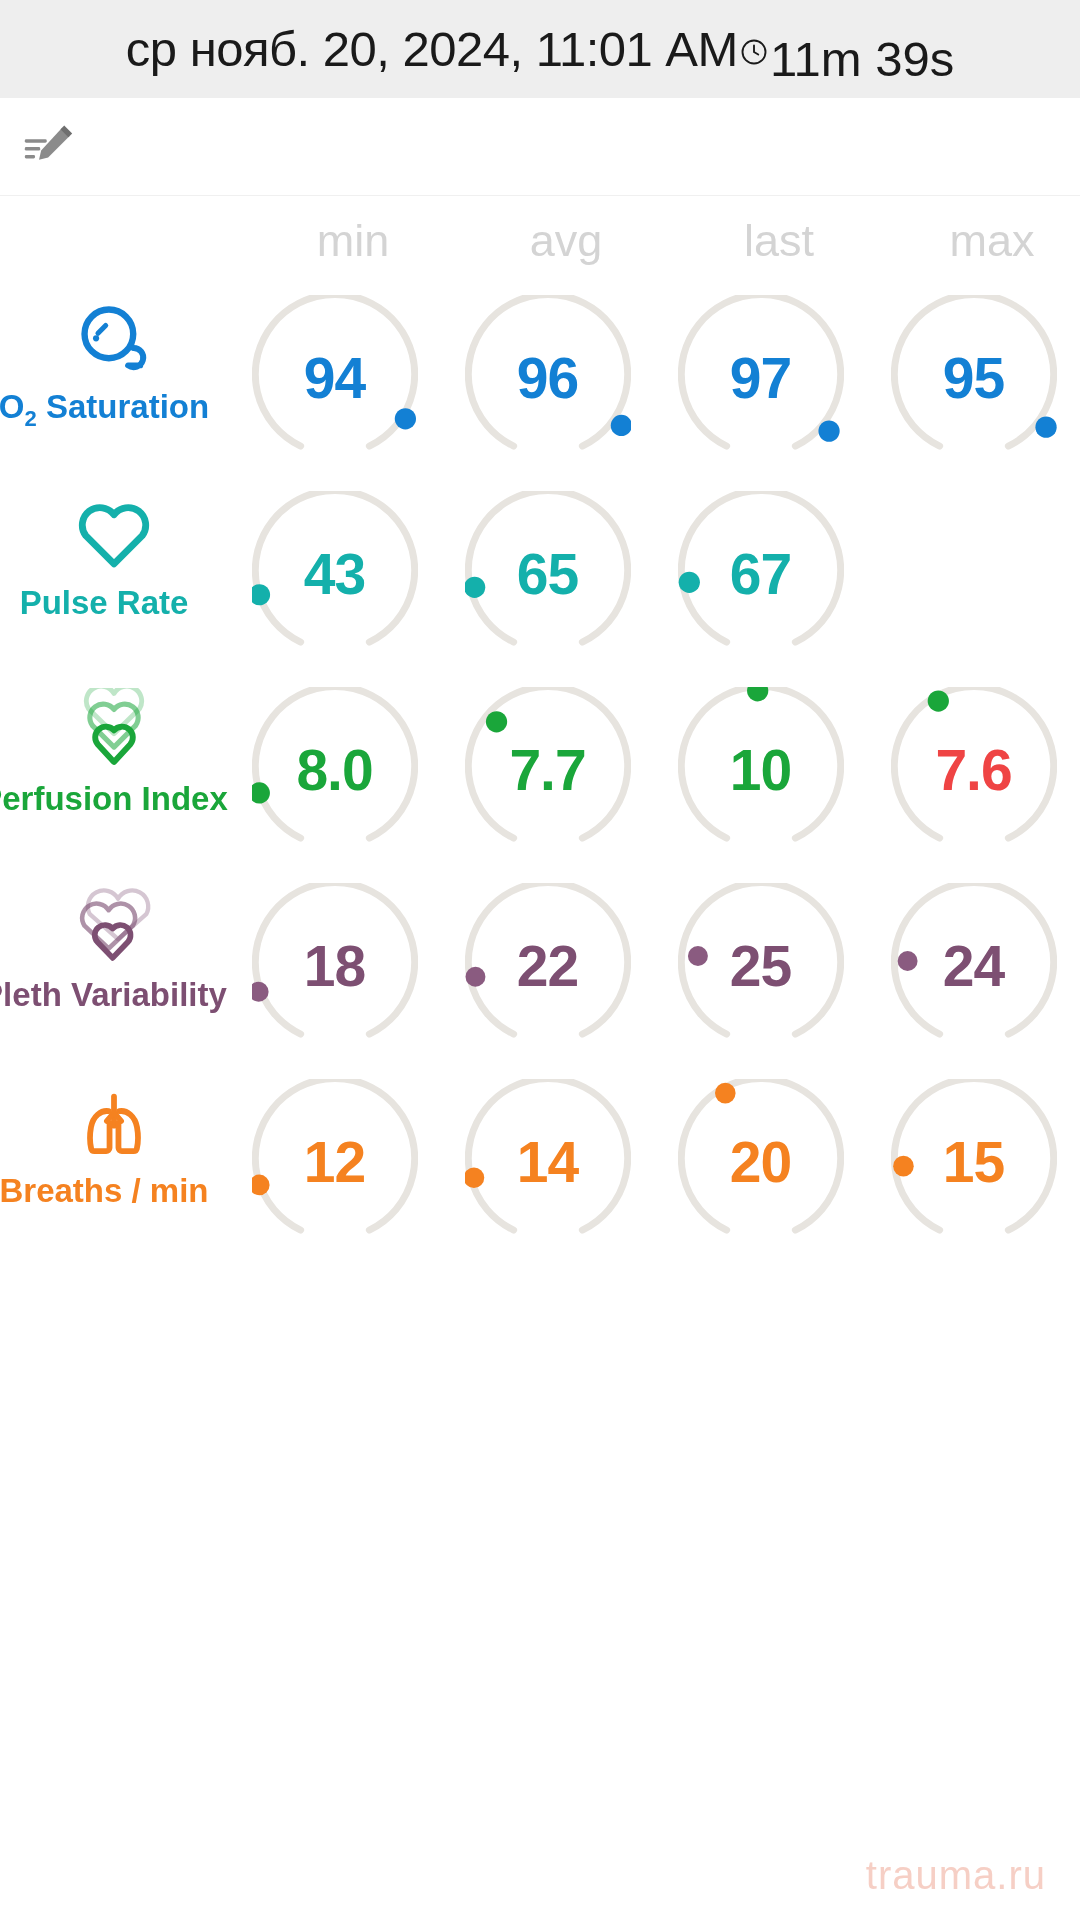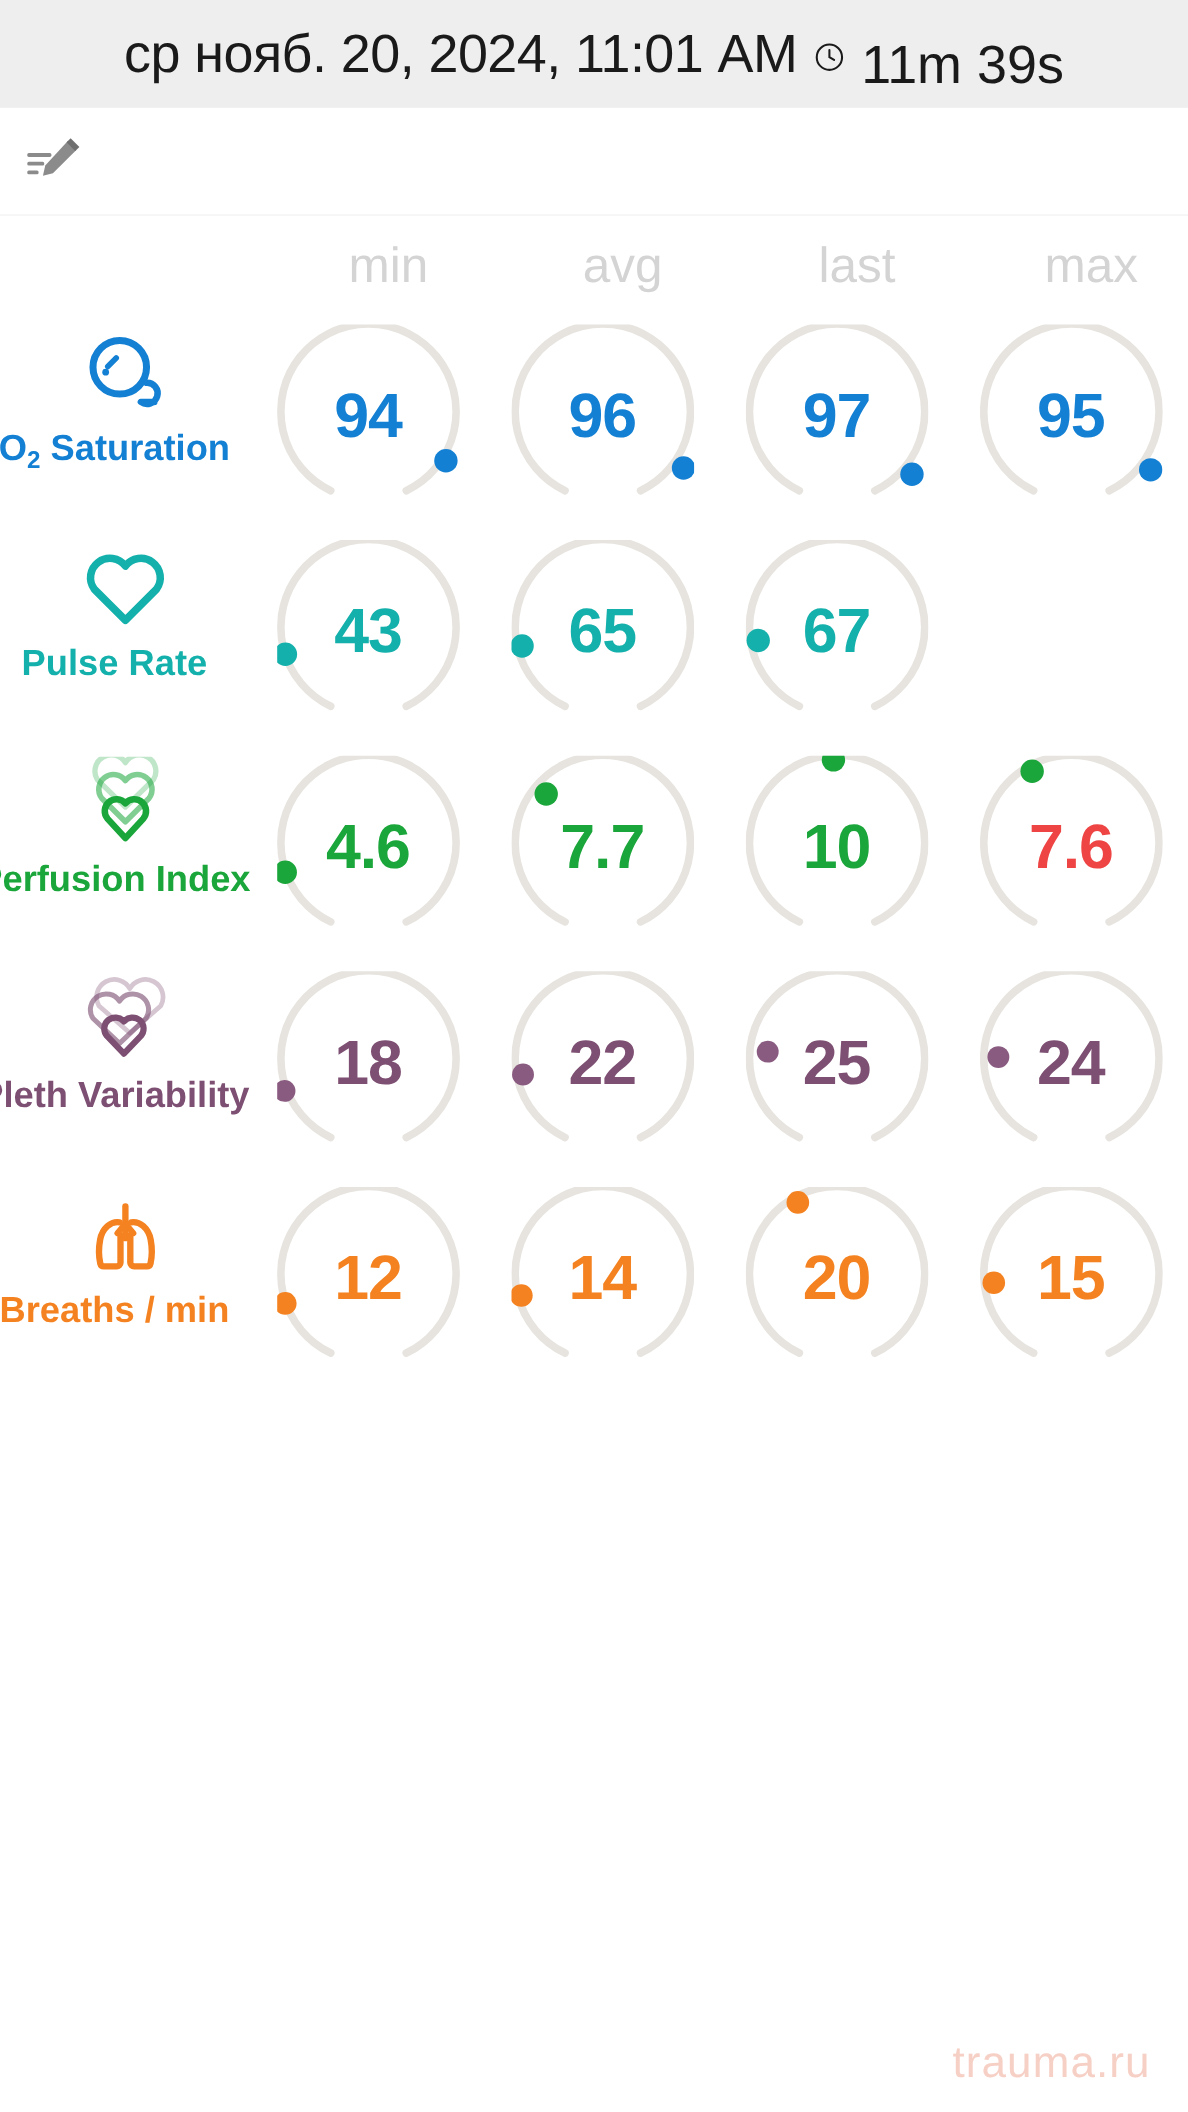--- a/index.html
+++ b/index.html
@@ -19,21 +19,21 @@
     background: #ffffff;
   }
 
   
   .header-bar {
     height: 98px;
     background: #eeeeee;
     display: flex;
     align-items: center;
     justify-content: center;
-    gap: 14px;
+    gap: 1px;
   }
   .header-title {
     font-size: 49px;
     color: #1a1a1a;
     letter-spacing: -0.5px;
     white-space: nowrap;
   }
   .clock-icon {
     display: inline-block;
     width: 30px;
@@ -328,21 +328,21 @@
         </div>
         <div class="row-label" style="color:#1aa63a">Perfusion Index</div>
       </div>
 
       <div class="gauge-cell">
         <div class="gauge">
           <svg viewBox="0 0 100 100">
             <path d="M 29.3 91.0 A 48 48 0 1 1 70.7 91.0" fill="none" stroke="#e7e4df" stroke-width="4.2" stroke-linecap="round"></path>
             <circle cx="4.4" cy="63.8" r="6.4" fill="#1aa63a"></circle>
           </svg>
-          <div class="gauge-value" style="color:#1aa63a">4.6</div>
+          <div class="gauge-value" style="color:#1aa63a">8.0</div>
         </div>
       </div>
       <div class="gauge-cell">
         <div class="gauge">
           <svg viewBox="0 0 100 100">
             <path d="M 29.3 91.0 A 48 48 0 1 1 70.7 91.0" fill="none" stroke="#e7e4df" stroke-width="4.2" stroke-linecap="round"></path>
             <circle cx="19.0" cy="21.0" r="6.4" fill="#1aa63a"></circle>
           </svg>
           <div class="gauge-value" style="color:#1aa63a">7.7</div>
         </div>

